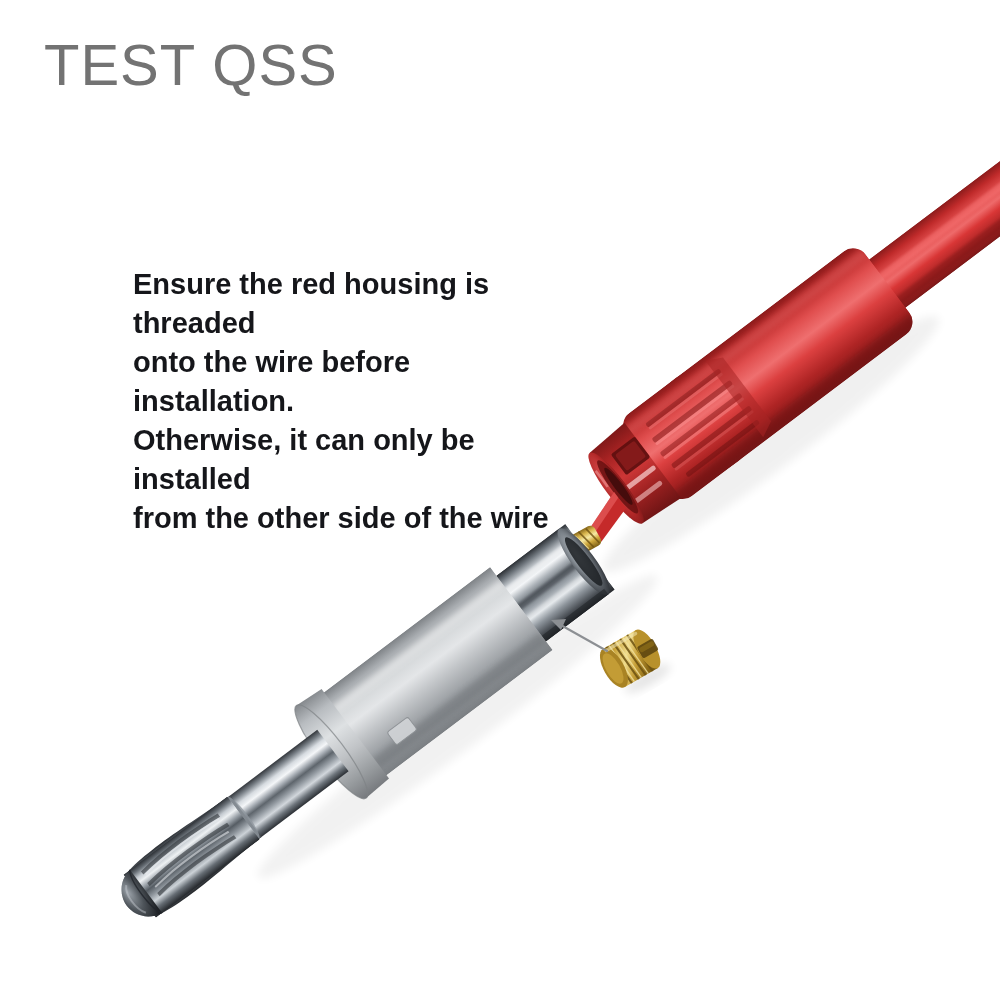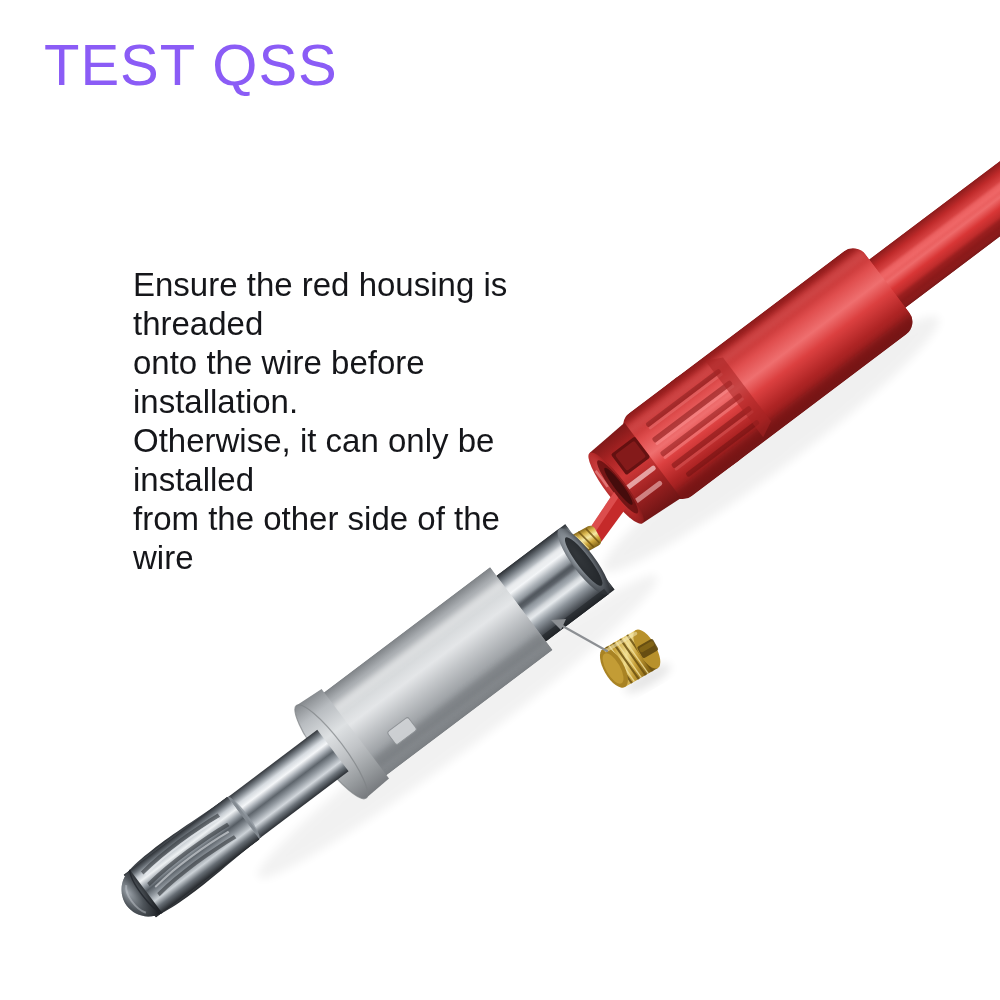--- a/index.html
+++ b/index.html
@@ -12,31 +12,31 @@
   }
   #stage{position:absolute;inset:0;width:1000px;height:1000px;}
   #artwork{position:absolute;left:0;top:0;width:1000px;height:1000px;}
 
   .brand-title{
     position:absolute;
     left:44px; top:36px;
     font-size:58px;
     font-weight:400;
     letter-spacing:1px;
-    color:#8b5cf6;
+    color:#737373;
     white-space:nowrap;
     line-height:1;
   }
 
   .caption{
     position:absolute;
     color:#15161a;
-    font-size:33px;
+    font-size:29px;
     line-height:39px;
-    font-weight:400;
+    font-weight:700;
     white-space:pre-line;
   }
   #caption-top{ left:133px; top:265px; width:430px; }
   #caption-bottom{ left:555px; top:763px; width:400px; }
 </style>
 </head>
 <body>
 
 <div id="stage">
 

